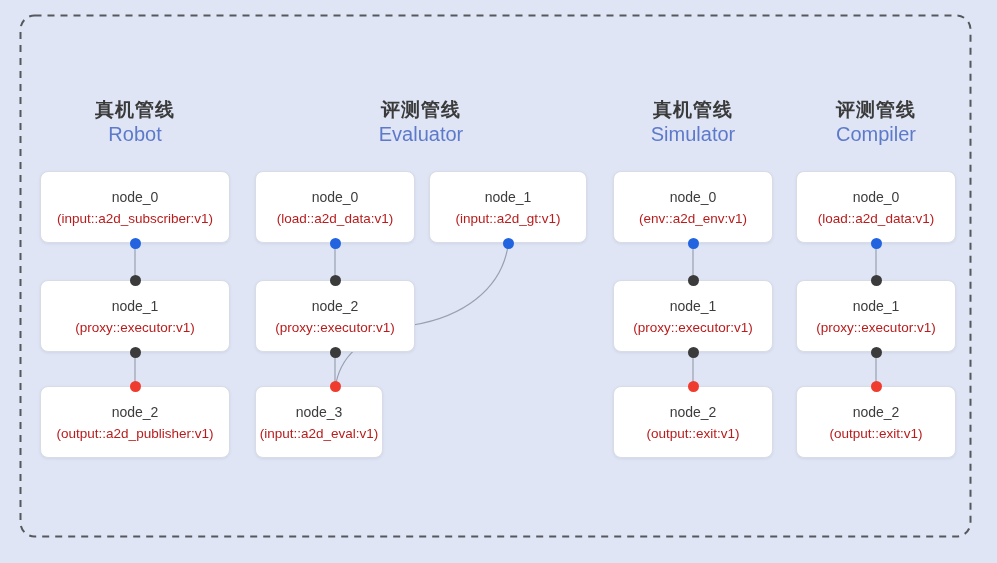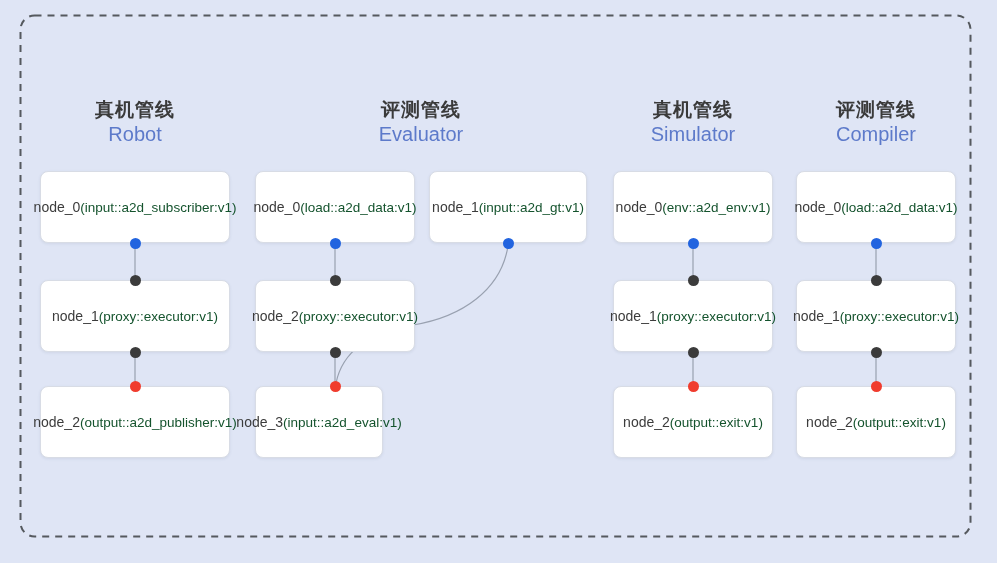--- a/index.html
+++ b/index.html
@@ -16,25 +16,25 @@
   }
   .title-en {
     position:absolute; top:123px; transform:translateX(-50%);
     font-size:20px; font-weight:400; color:#5d7aca;
     z-index:2; white-space:nowrap;
   }
   .node {
     position:absolute; height:72px; box-sizing:border-box;
     background:#ffffff; border:1px solid #d8dce5; border-radius:8px;
     box-shadow:0 1px 3px rgba(70,85,120,0.10);
-    display:flex; flex-direction:row; align-items:center; justify-content:center;
+    display:flex; flex-direction:column; align-items:center; justify-content:center;
     z-index:2;
   }
   .n-name { font-size:14px; color:#3c3c3c; line-height:22px; white-space:nowrap; }
-  .n-type { font-size:13.5px; color:#14532d; line-height:21px; white-space:nowrap; }
+  .n-type { font-size:13.5px; color:#b91c1c; line-height:21px; white-space:nowrap; }
   .dot {
     position:absolute; width:11px; height:11px; border-radius:50%; z-index:3;
   }
   .dot.blue { background:#2264df; }
   .dot.dark { background:#3b3b3b; }
   .dot.red  { background:#f03c2e; }
 </style>
 </head>
 <body>
 

